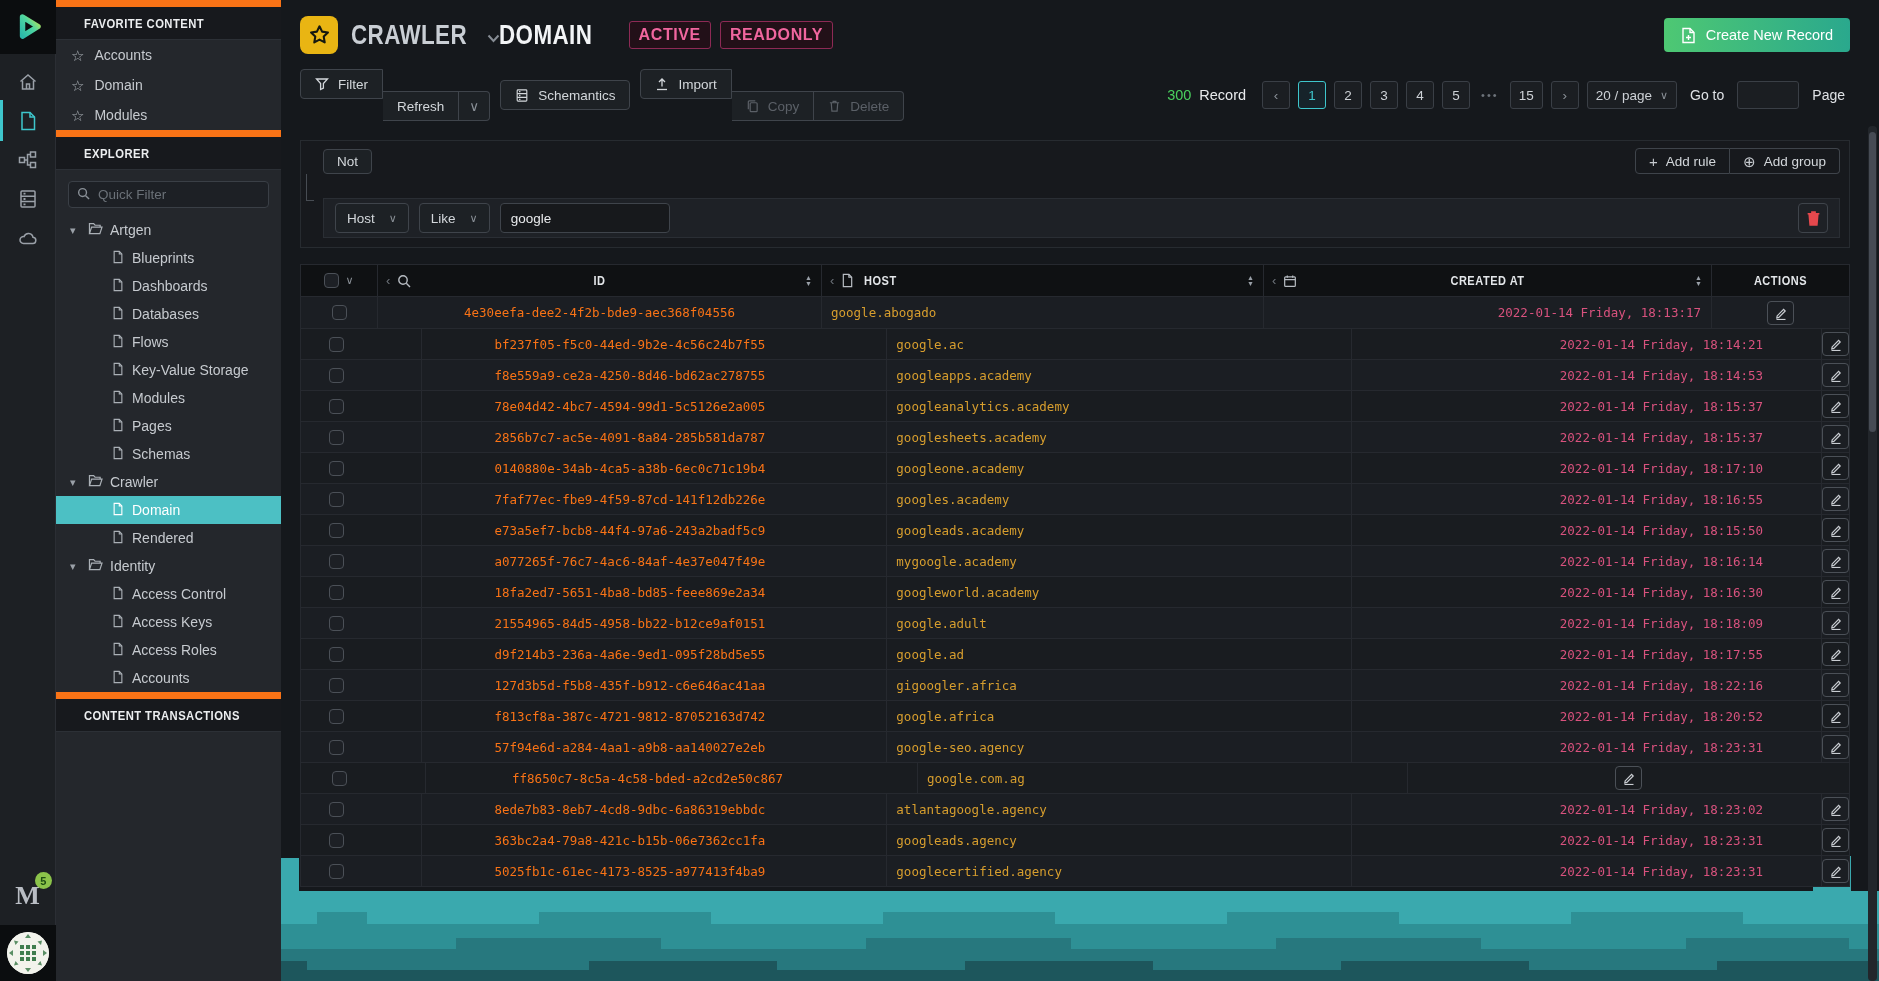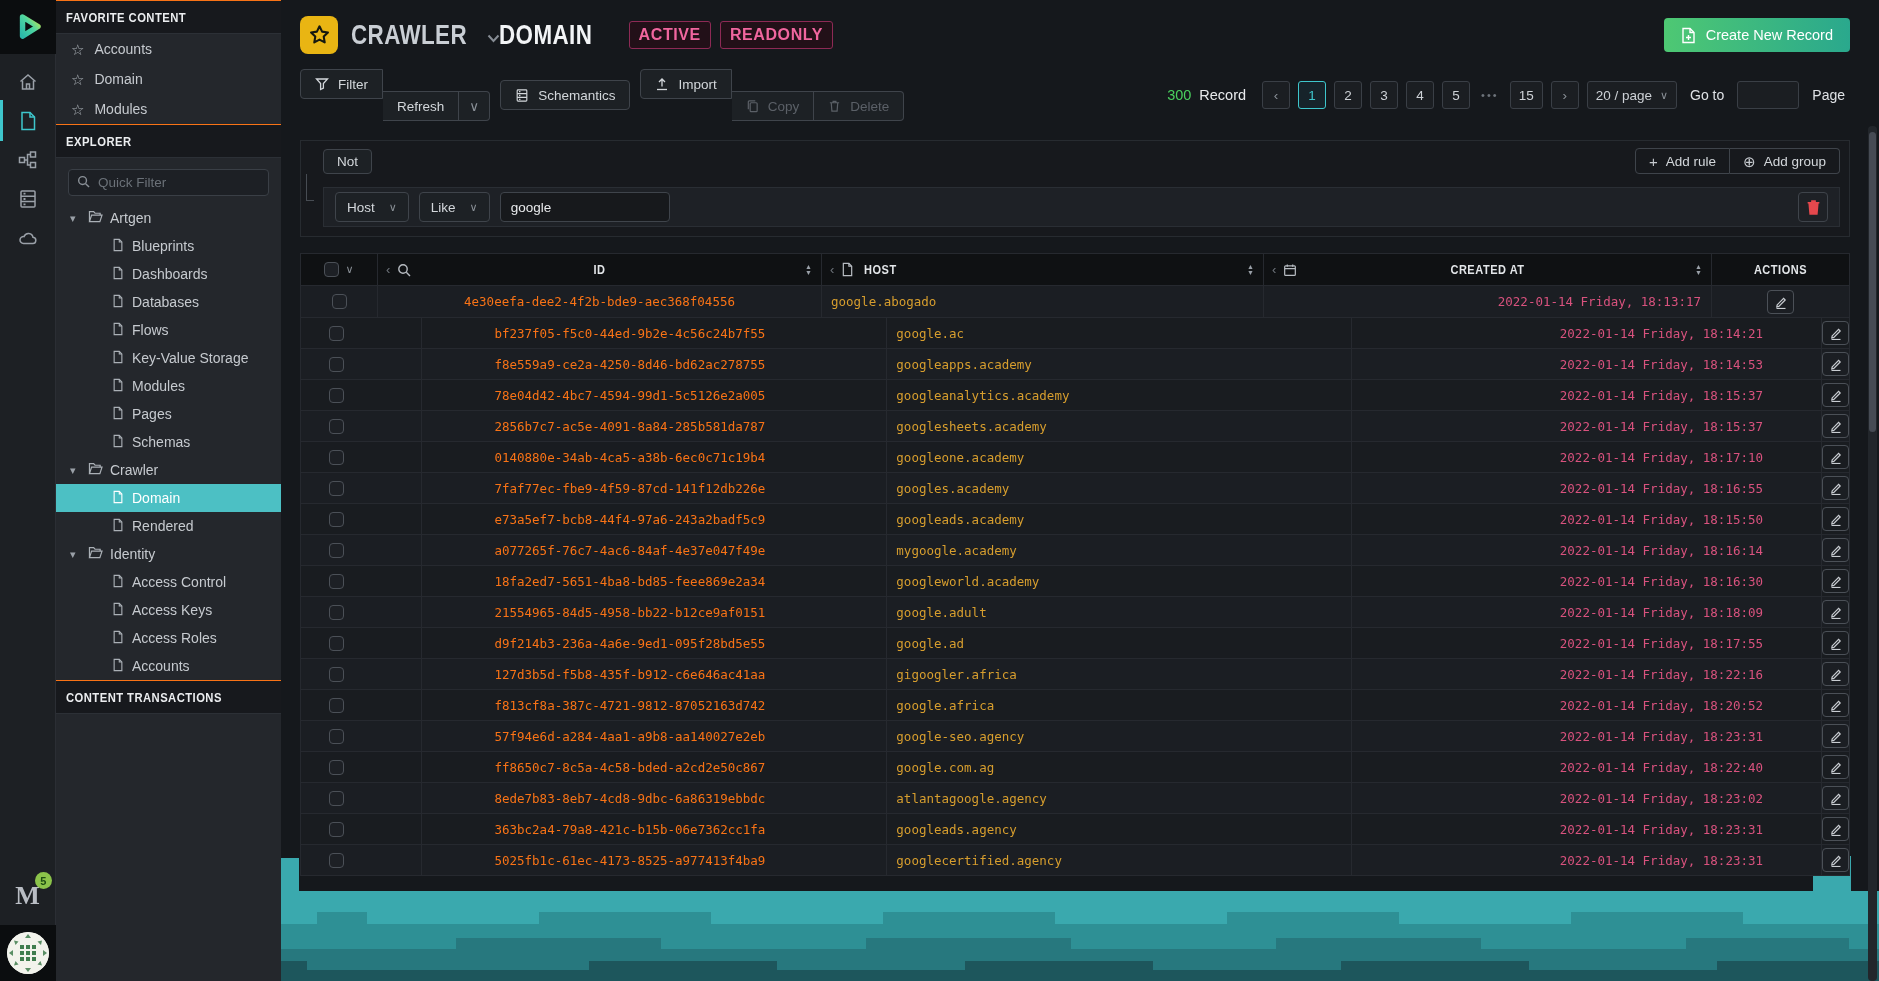--- a/index.html
+++ b/index.html
@@ -16,21 +16,21 @@
   .rail-item.active::before { content:''; position:absolute; left:-17px; top:-9px; width:4px; height:41px; background:#3ec6cc; }
   .rail-bottom { margin-top:auto; display:flex; flex-direction:column; align-items:center; width:100%; }
   .m-wrap { position:relative; margin-bottom:14px; cursor:pointer; }
   .m-letter { font-family:"Liberation Serif",serif; font-weight:700; font-size:26px; color:#b9bdc4; }
   .m-badge { position:absolute; top:-9px; right:-12px; width:17px; height:17px; border-radius:50%; background:#8bc34a; color:#1d4d12; font-size:11px; font-weight:700; display:flex; align-items:center; justify-content:center; }
   .avatar-tile { width:56px; height:56px; background:#0b0d0f; display:flex; align-items:center; justify-content:center; }
   .avatar { width:42px; height:42px; border-radius:50%; background:#f2f3ec; display:flex; align-items:center; justify-content:center; overflow:hidden; cursor:pointer; }
 
   
   .sidebar { width:225px; background:#24272c; flex-shrink:0; display:flex; flex-direction:column; font-size:14px; position:relative; z-index:4; }
-  .section-header { background:#17191d; border-top:1px solid #f97316; border-bottom:1px solid #2c3036; padding:8px 10px; }
+  .section-header { background:#17191d; border-top:7px solid #f97316; border-bottom:1px solid #2c3036; padding:8px 28px; }
   .section-header span { display:inline-block; color:#eceef0; font-weight:700; font-size:12.5px; letter-spacing:.5px; transform:scaleX(.9); transform-origin:left center; white-space:nowrap; }
   .fav-item { display:flex; align-items:center; gap:10px; height:30px; padding-left:15px; color:#c6cacf; cursor:pointer; }
   .fav-star { color:#aab0b6; font-size:15px; line-height:1; }
   .quick-filter { margin:11px 12px 8px; position:relative; }
   .quick-filter input { width:100%; height:27px; background:#1d2025; border:1px solid #3a3f46; border-radius:4px; padding:0 10px 0 29px; color:#c6cacf; font-size:13.5px; outline:none; }
   .quick-filter input::placeholder { color:#6b7178; }
   .qf-icon { position:absolute; left:9px; top:6px; color:#8a9097; }
   .tree { display:flex; flex-direction:column; }
   .tree-folder { display:flex; align-items:center; gap:7px; height:28px; padding-left:14px; cursor:pointer; color:#c6cacf; }
   .tree-caret { color:#9aa0a8; font-size:11px; width:11px; }
@@ -70,21 +70,21 @@
   .page-btn.nav { color:#8a9097; }
   .page-btn.active { border-color:#3ec6cc; color:#3ec6cc; background:#16232a; }
   .pg-ellipsis { color:#6d737a; font-size:11px; letter-spacing:2px; padding:0 3px; }
   .page-size { gap:8px; }
   .page-size .chev { color:#8a9097; font-size:11px; }
   .goto-label,.page-label { color:#dfe2e6; font-size:14px; margin:0 5px; }
   .goto-input { width:62px; height:28px; background:#1b1e22; border:1px solid #3a3f46; border-radius:3px; outline:none; color:#e8eaec; padding:0 8px; font-family:inherit; }
 
   
   .filterbox { margin:20px 29px 0 19px; border:1px solid #272b30; background:#17191d; padding:7px 9px 9px; position:relative; z-index:2; }
-  .not-row { display:flex; justify-content:space-between; align-items:center; margin-bottom:13px; }
+  .not-row { display:flex; justify-content:space-between; align-items:center; margin-bottom:24px; }
   .not-btn { height:25px; margin-left:13px; padding:0 13px; border:1px solid #3f444b; background:#1d2125; color:#d3d7db; border-radius:4px; font-size:13.5px; font-family:inherit; cursor:pointer; }
   .rule-row { margin-left:13px; background:#1e2126; border:1px solid #2a2e34; height:40px; display:flex; align-items:center; gap:10px; padding:0 11px; position:relative; }
   .connector { position:absolute; left:5px; top:33px; width:8px; height:27px; border-left:1px solid #474c53; border-bottom:1px solid #474c53; }
   .mini-select { height:30px; border:1px solid #3f444b; border-radius:4px; background:#1d2125; color:#d3d7db; display:flex; align-items:center; gap:14px; padding:0 11px; font-size:13.5px; cursor:pointer; }
   .mini-select .chev { color:#8a9097; font-size:11px; }
   .rule-input { width:170px; height:30px; background:#17191c; border:1px solid #3f444b; border-radius:4px; color:#e8eaec; padding:0 10px; font-size:13.5px; outline:none; font-family:inherit; }
   .trash-btn { margin-left:auto; width:30px; height:30px; border:1px solid #3f444b; border-radius:4px; background:transparent; display:flex; align-items:center; justify-content:center; color:#e5484d; cursor:pointer; }
   .addgrp { display:flex; }
   .add-btn { height:26px; background:transparent; border:1px solid #3f444b; color:#d3d7db; font-size:13.5px; font-family:inherit; display:flex; align-items:center; gap:8px; padding:0 13px; cursor:pointer; }
   .add-btn + .add-btn { border-left:none; }
@@ -808,21 +808,20 @@
                 </svg>
               </button>
             </div>
           </div>
           <div class="tr">
             <div class="td c-check">
               <span class="checkbox"></span>
             </div>
             <div class="td c-id">ff8650c7-8c5a-4c58-bded-a2cd2e50c867</div>
             <div class="td c-host">google.com.ag</div>
-            <div class="td c-date">2022-01-14 Friday, 18:22:40</div>
             <div class="td c-act">
               <button class="edit-btn">
                 <svg width="14" height="14" viewBox="0 0 14 14" fill="none" stroke="currentColor" stroke-width="1.2">
                   <path d="M3.2 9.8 L9.6 3.4 L11.2 5 L4.8 11.4 L2.8 12 Z"></path>
                   <path d="M2.5 13.6 H11.5" stroke-width="1.4"></path>
                 </svg>
               </button>
             </div>
           </div>
           <div class="tr">

